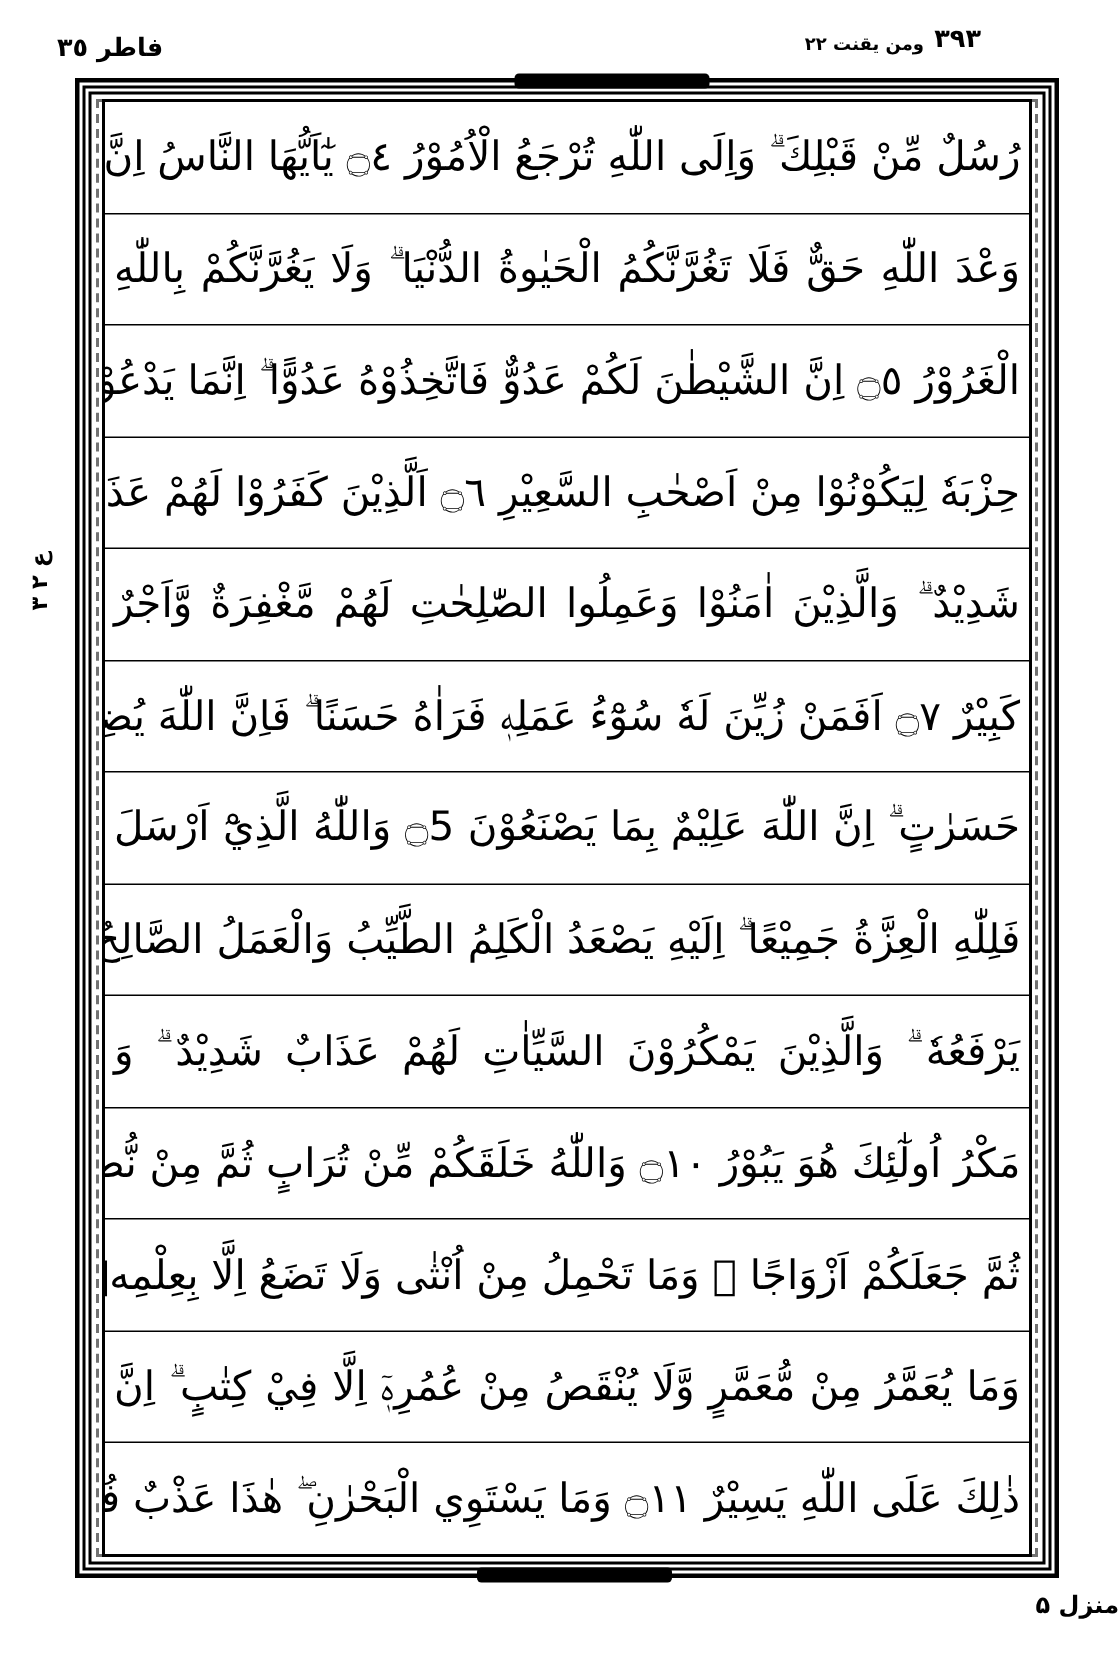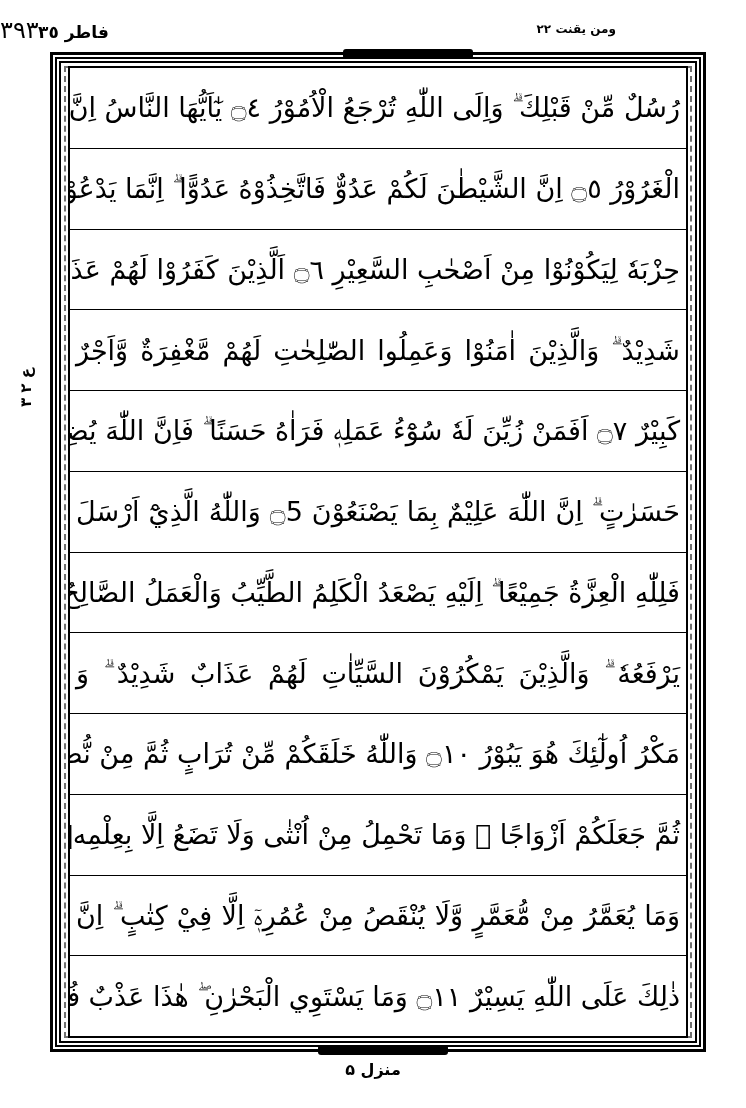--- a/index.html
+++ b/index.html
@@ -6,22 +6,22 @@
   body {
     width: 746px; height: 1108px; position: relative; overflow: hidden;
     font-family: "DejaVu Sans", sans-serif; color: #000;
   }
   .header { position: absolute; top: 0; left: 0; width: 654px; height: 52px; }
   .hdr-left {
     position: absolute; left: 38px; top: 22px; font-size: 17px; font-weight: bold;
     direction: rtl; unicode-bidi: embed;
   }
   .hdr-center {
-    position: absolute; left: 0; right: 0; top: 16px; text-align: left;
-    font-size: 24px; font-weight: normal; direction: rtl;
+    position: absolute; left: 0; right: 0; top: 16px; text-align: right;
+    font-size: 17px; font-weight: bold; direction: rtl;
   }
   .hdr-right {
     position: absolute; right: 38px; top: 22px; font-size: 12px; font-weight: bold;
     direction: rtl;
   }
   .frame {
     position: absolute; left: 50px; top: 52px; width: 656px; height: 1000px;
     box-sizing: border-box; border: 3px solid #000;
   }
   .frame-orn {
@@ -53,21 +53,21 @@
   .bot-cartouche {
     position: absolute; left: 265px; bottom: -6px; width: 130px; height: 10px;
     background: #000; border-radius: 3px;
   }
   .margin-note {
     position: absolute; left: 18px; top: 368px; width: 26px; text-align: center;
     font-size: 15px; font-weight: bold; line-height: 1.1;
     writing-mode: vertical-rl; transform: rotate(180deg);
   }
   .footer {
-    position: absolute; left: 0; right: 0; top: 1060px; text-align: center;
+    position: absolute; left: 0; right: 0; top: 1060px; text-align: right;
     font-size: 16px; font-weight: bold; direction: rtl;
   }
 </style>
 </head>
 <body>
 
 <div class="header">
   <div class="hdr-left">فاطر ٣٥</div>
   <div class="hdr-center">٣٩٣</div>
   <div class="hdr-right">ومن يقنت ٢٢</div>
@@ -75,20 +75,23 @@
 
 <div class="margin-note">ع ٢ ٣</div>
 
 <div class="frame">
   <div class="frame-orn"></div>
   <div class="top-cartouche"></div>
   <div class="bot-cartouche"></div>
   <div class="inner">
     <div class="line">
         <span>رُسُلٌ مِّنْ قَبْلِكَ ۗ وَاِلَى اللّٰهِ تُرْجَعُ الْاُمُوْرُ ۝٤ يٰٓاَيُّهَا النَّاسُ اِنَّ</span>
+      </div>
+    <div class="line">
+        <span>وَعْدَ اللّٰهِ حَقٌّ فَلَا تَغُرَّنَّكُمُ الْحَيٰوةُ الدُّنْيَا ۗ وَلَا يَغُرَّنَّكُمْ بِاللّٰهِ</span>
       </div>
     <div class="line">
         <span>الْغَرُوْرُ ۝٥ اِنَّ الشَّيْطٰنَ لَكُمْ عَدُوٌّ فَاتَّخِذُوْهُ عَدُوًّا ۗ اِنَّمَا يَدْعُوْا</span>
       </div>
     <div class="line">
         <span>حِزْبَهٗ لِيَكُوْنُوْا مِنْ اَصْحٰبِ السَّعِيْرِ ۝٦ اَلَّذِيْنَ كَفَرُوْا لَهُمْ عَذَابٌ</span>
       </div>
     <div class="line">
         <span>شَدِيْدٌ ۗ وَالَّذِيْنَ اٰمَنُوْا وَعَمِلُوا الصّٰلِحٰتِ لَهُمْ مَّغْفِرَةٌ وَّاَجْرٌ</span>
       </div>

